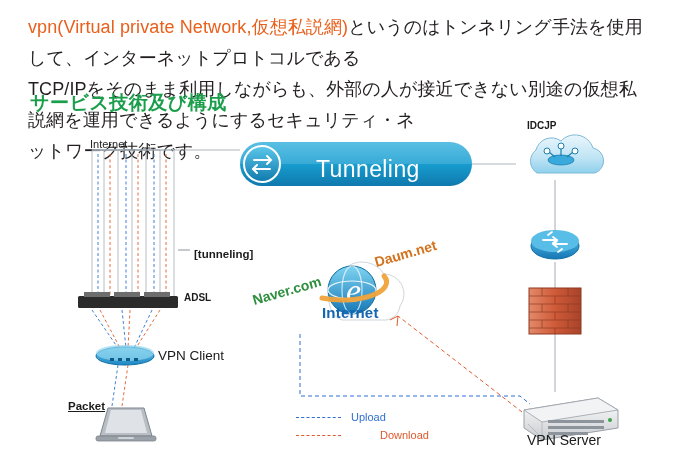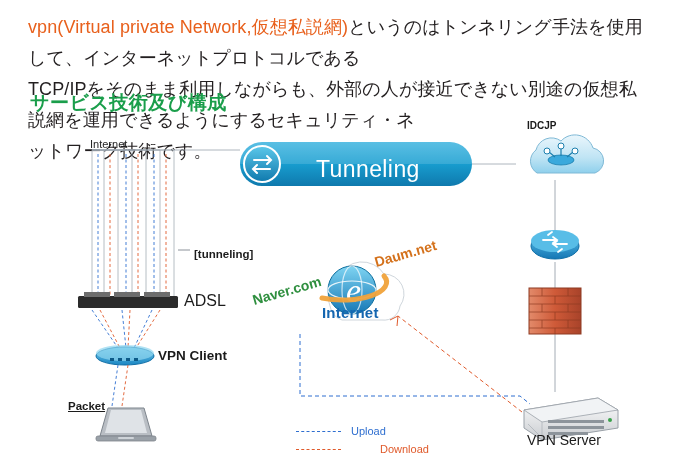--- a/index.html
+++ b/index.html
@@ -64,22 +64,22 @@
 
   
   .lbl {
     position: absolute;
     font-size: 11px;
     color: #1c1c1c;
     white-space: nowrap;
   }
   .lbl-internet  { left: 90px;  top: 18px;  font-size: 11px; color:#232323; }
   .lbl-tunneling-br { left: 194px; top: 128px; font-weight: bold; font-size: 11.5px; }
-  .lbl-adsl      { left: 184px; top: 172px; font-weight: normal; font-size: 16px; }
-  .lbl-vpnclient { left: 158px; top: 228px; font-weight: bold; font-size: 13.5px; color:#1a1a1a; }
+  .lbl-adsl      { left: 184px; top: 172px; font-weight: bold; font-size: 10px; }
+  .lbl-vpnclient { left: 158px; top: 228px; font-weight: normal; font-size: 13.5px; color:#1a1a1a; }
   .lbl-packet    { left: 68px;  top: 280px; font-weight: bold; font-size: 11.5px; text-decoration: underline; }
   .lbl-idcjp     { left: 527px; top: 0px;   font-weight: bold; font-size: 10px; color:#1a1a1a; }
   .lbl-vpnserver { left: 527px; top: 312px; font-weight: normal; font-size: 14px; color:#1a1a1a; }
   .lbl-tunnel-big {
     position: absolute;
     left: 316px; top: 36px;
     font-size: 23px;
     color: #ffffff;
     font-weight: normal;
     letter-spacing: 0.4px;
@@ -108,21 +108,21 @@
     font-weight: bold;
     color: #d4711b;
     transform: rotate(-16deg);
     transform-origin: left bottom;
   }
 
   
   .legend {
     position: absolute;
     left: 296px;
-    top: 302px;
+    top: 288px;
     font-size: 11px;
   }
   .legend-row {
     display: flex;
     align-items: center;
     height: 18px;
   }
   .legend-dash {
     width: 45px;
     height: 0;

